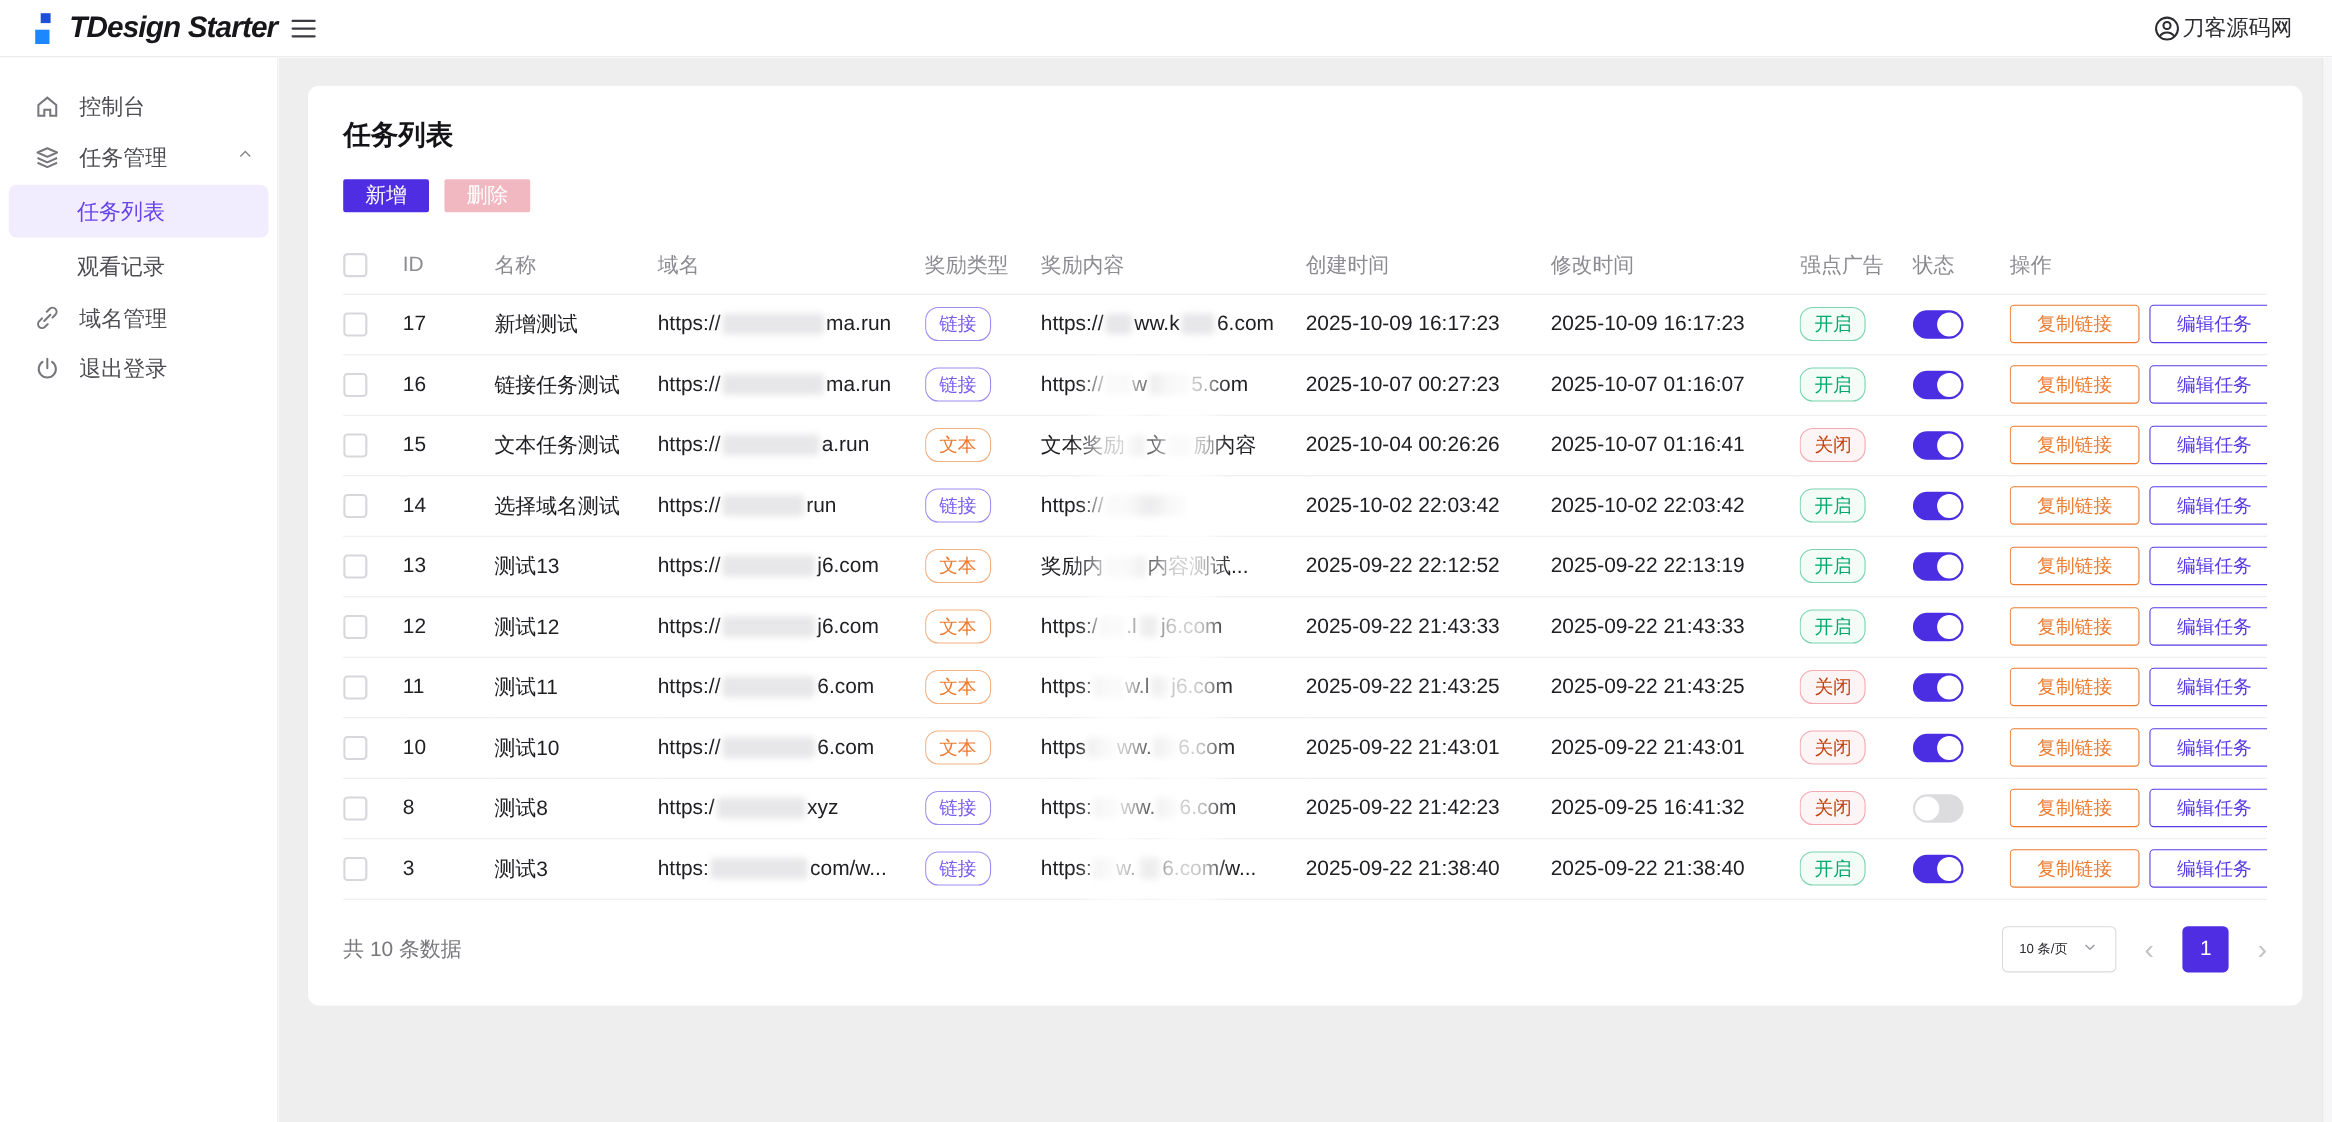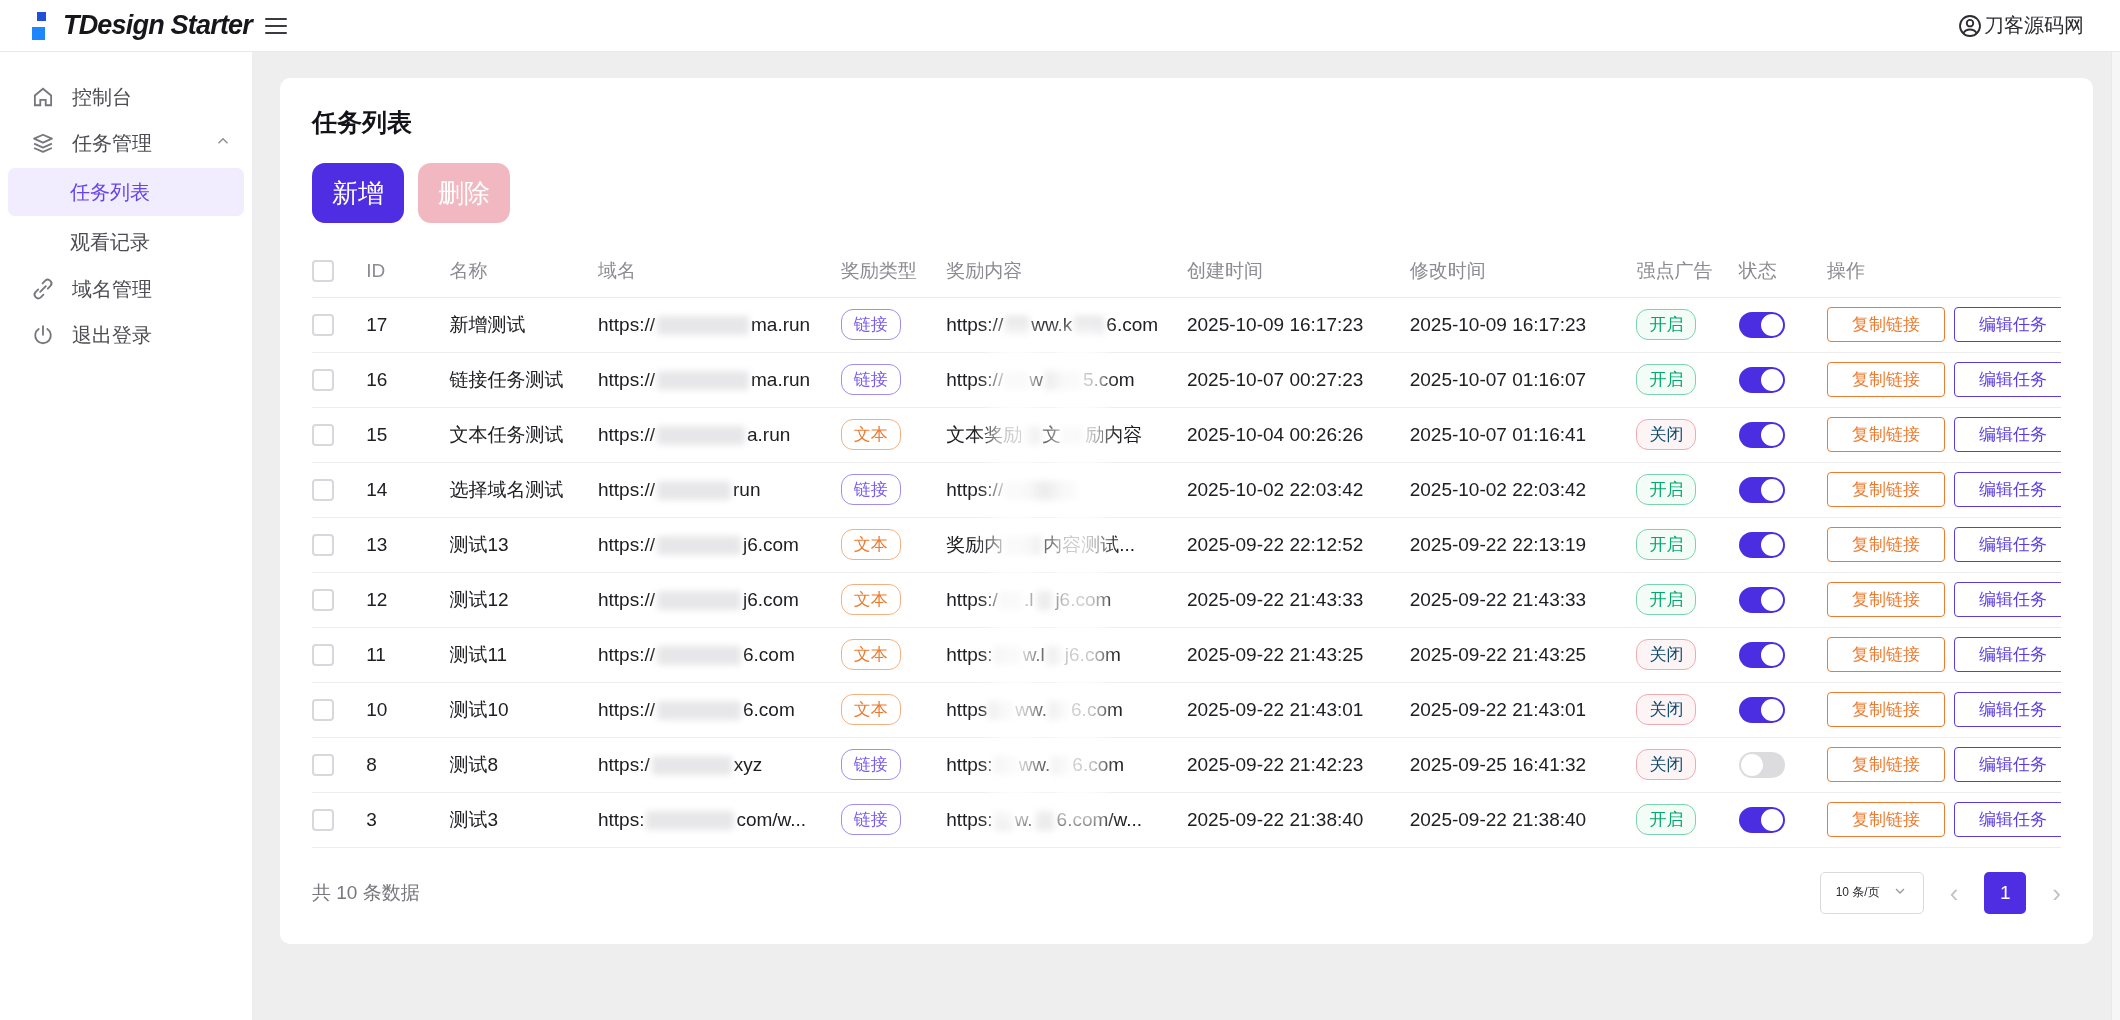--- a/index.html
+++ b/index.html
@@ -33,38 +33,38 @@
   .side-sub.active { margin:2px 8px; height:48px; padding-left:62px; background:#f1ecfe;
     color:#6744e9; border-radius:7px; }
   .sicon { width:26px; height:26px; flex:0 0 26px; color:#76767d; }
   .sicon svg { width:26px; height:26px; display:block; }
 
   
   .main { position:absolute; top:52px; left:253px; width:1867px; height:968px; padding:26px 27px; }
   .card { background:#fff; border-radius:10px; width:1813px; padding:28px 32px 30px 32px; position:relative; }
   .page-title { font-size:25px; font-weight:700; color:#141418; }
   .toolbar { margin-top:24px; display:flex; gap:14px; }
-  .btn { border:none; border-radius:13px; height:60px; padding:0 20px; font-size:26px; color:#fff; cursor:pointer;
+  .btn { border:none; border-radius:2px; height:30px; padding:0 20px; font-size:19px; color:#fff; cursor:pointer;
     font-family:inherit; }
   .btn-add { background:#4e2de2; }
   .btn-del { background:#f2b8c1; cursor:not-allowed; }
 
   
   table { width:100%; border-collapse:collapse; margin-top:22px; table-layout:fixed; }
   thead th { font-weight:400; font-size:19px; color:#8b8b92; text-align:left; height:52px;
     border-bottom:1px solid #ebebee; }
   tbody td { height:55px; font-size:19px; color:#202024; border-bottom:1px solid #ededf0;
     white-space:nowrap; overflow:hidden; }
   .cbx { width:22px; height:22px; border:2px solid #d8d8dc; border-radius:4px; background:#fff; cursor:pointer; }
   .pill { display:inline-flex; align-items:center; justify-content:center; height:31px; padding:0 12px;
     border-radius:12px; border:1.5px solid; font-size:17px; background:#fff; }
   .pill-link { color:#7a5cf0; border-color:#a18cf2; }
   .pill-text { color:#ed7b2f; border-color:#f2b183; }
   .pill-on   { color:#00a870; border-color:#7ad4ae; background:#f4fcf8; }
-  .pill-off  { color:#0c4a6e; border-color:#f2aab1; background:#fdf4f5;border-radius:12px; }
+  .pill-off  { color:#c2410c; border-color:#f2aab1; background:#fdf4f5;border-radius:12px; }
   .switch { width:46px; height:26px; border-radius:13px; background:#4b2de2; position:relative; cursor:pointer; }
   .switch::after { content:""; position:absolute; top:2px; right:2px; width:22px; height:22px;
     border-radius:50%; background:#fff; }
   .switch.off { background:#dcdcdf; }
   .switch.off::after { right:auto; left:2px; }
   .abtn { height:35px; padding:0 24px; border-radius:4px; border:1.5px solid; background:#fff;
     font-size:17px; cursor:pointer; margin-right:9px; font-family:inherit; }
   .abtn-copy { color:#ed7b2f; border-color:#ed7b2f; }
   .abtn-edit { color:#5a3be6; border-color:#5a3be6; }
   .abtn-view { color:#e34d59; border-color:#e34d59; }

